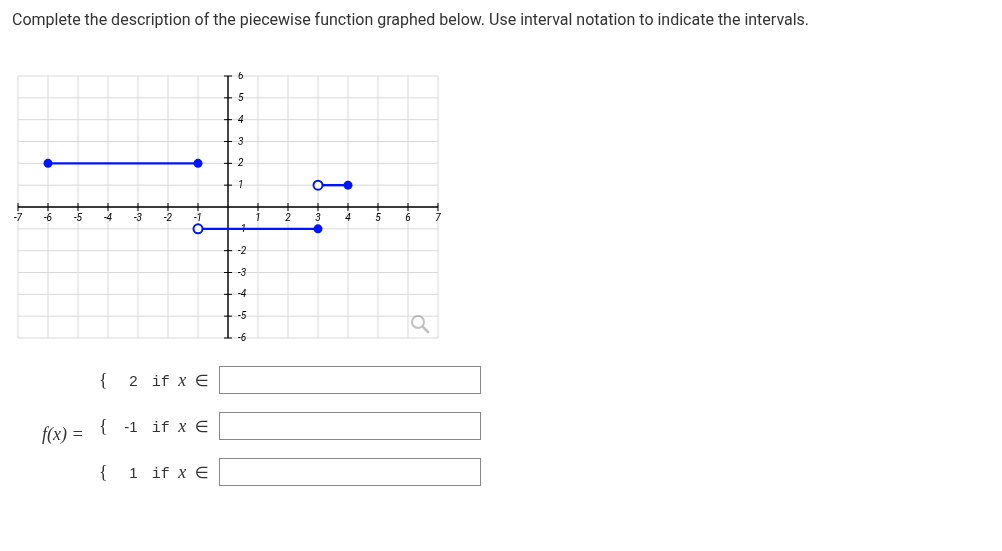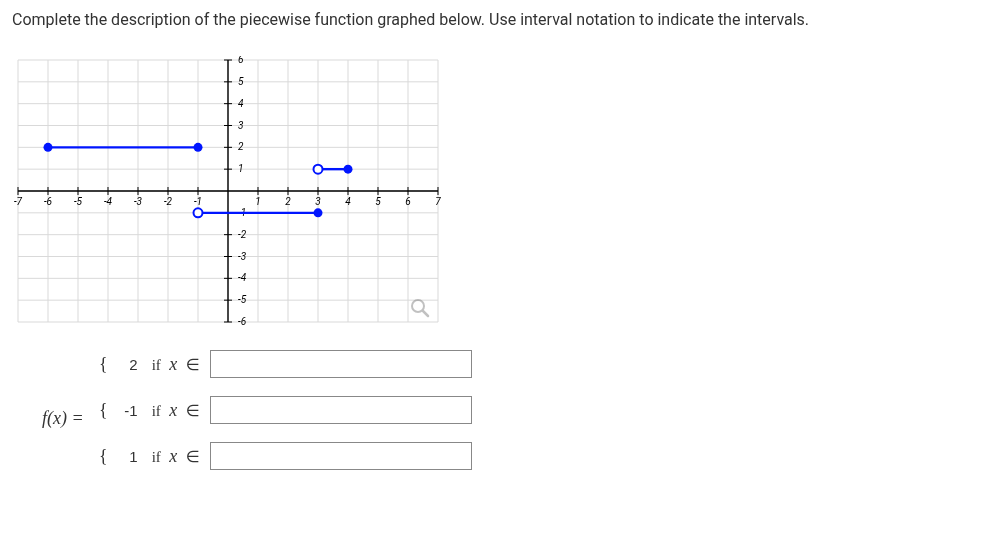--- a/index.html
+++ b/index.html
@@ -6,21 +6,21 @@
     font-family: -apple-system, BlinkMacSystemFont, "Segoe UI", Roboto, sans-serif;
     font-size: 16px;
     color: #333;
     margin: 0;
     padding: 8px 12px;
     width: 1002px;
     box-sizing: border-box;
   }
   .prompt {
     line-height: 1.5;
-    margin-bottom: 24px;
+    margin-bottom: 40px;
   }
   .graph-area {
     position: relative;
     width: 432px;
     height: 270px;
     margin-left: 0;
   }
   .zoom-icon {
     position: absolute;
     right: 14px;
@@ -58,21 +58,21 @@
     width: 30px;
     text-align: right;
     font-family: -apple-system, sans-serif;
     font-size: 15px;
   }
   .ifx {
     padding-left: 14px;
     padding-right: 10px;
   }
   .ifx .if {
-    font-family: Liberation Serif, serif;
+    font-family: Liberation Mono, monospace;
     font-style: normal;
     font-size: 15px;
   }
   .ifx .x {
     font-style: italic;
     padding: 0 4px;
   }
   .elem {
     font-size: 16px;
   }

